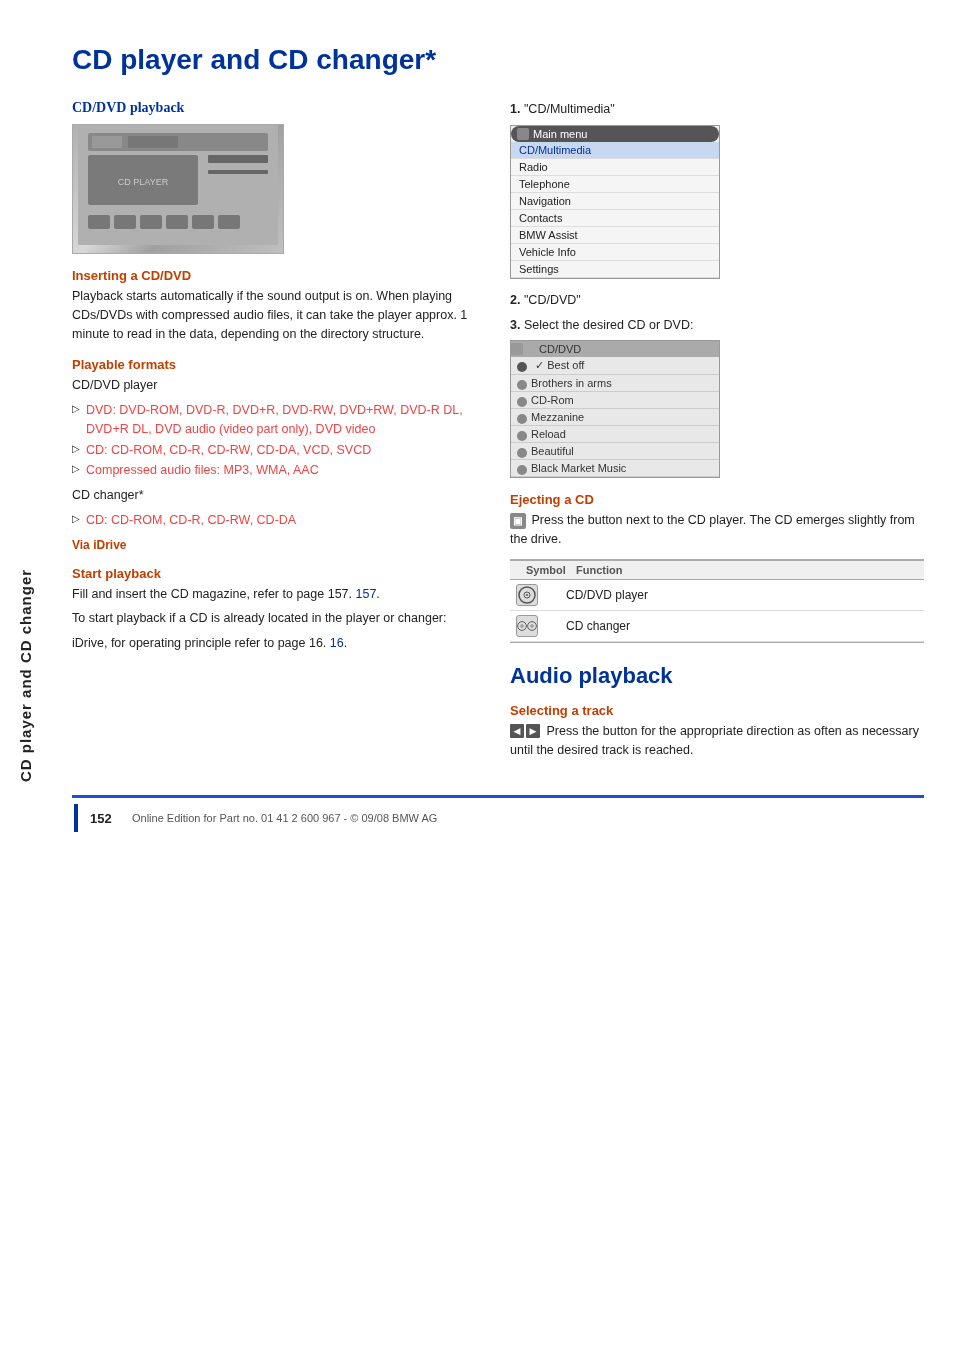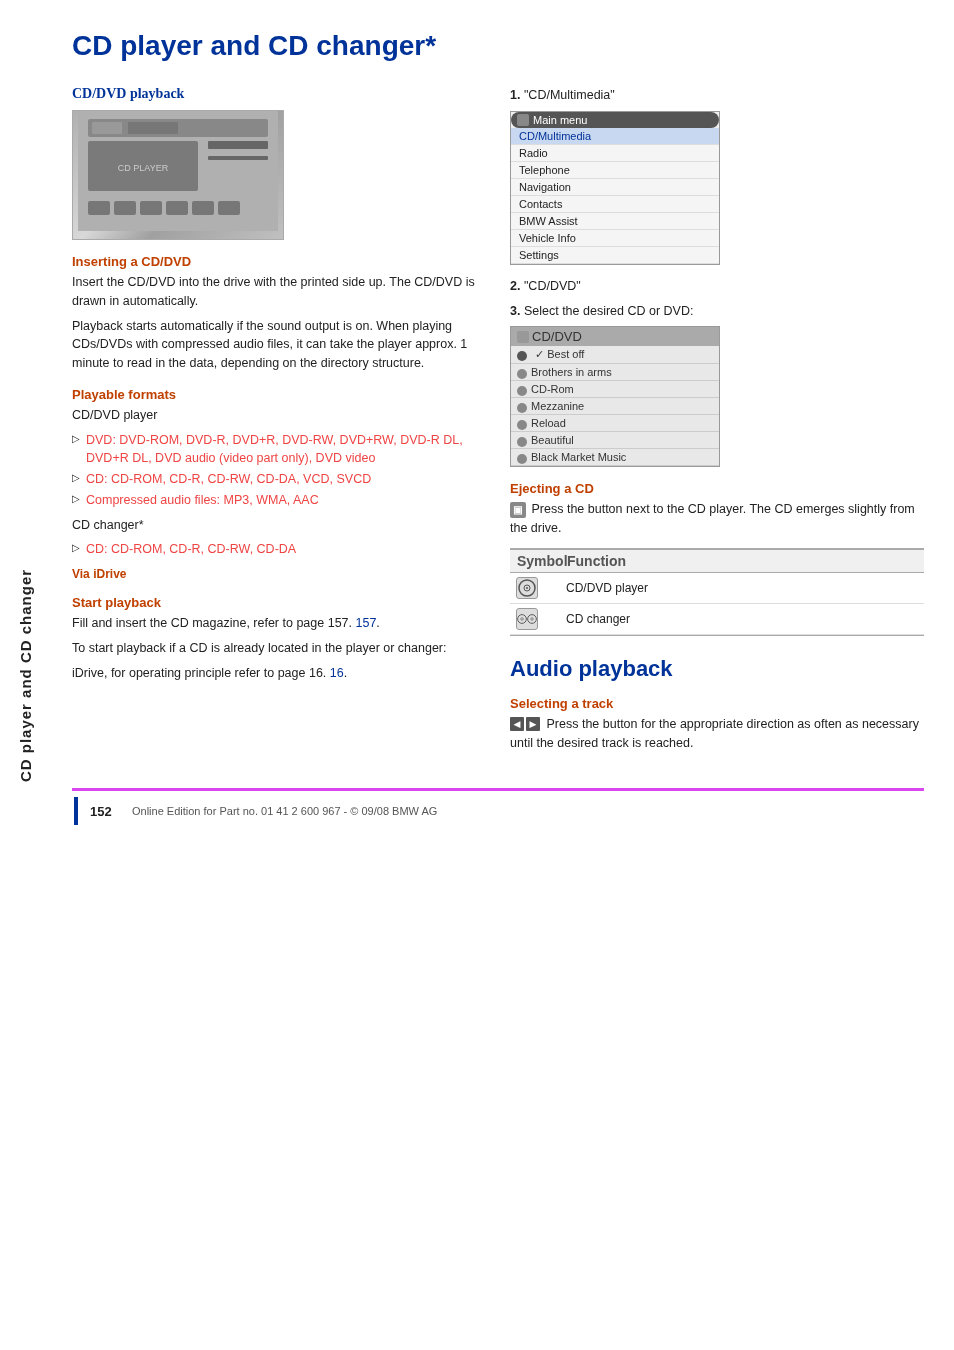--- a/index.html
+++ b/index.html
@@ -32,20 +32,21 @@
       font-size: 15px;
       font-weight: bold;
       color: #222;
       letter-spacing: 1px;
     }
 
     
     .main-content {
       margin-left: 52px;
       padding: 30px 30px 40px 20px;
+      margin-top: 14px;
     }
 
     
     .page-title {
       font-size: 28px;
       font-weight: bold;
       color: #003399;
       margin-bottom: 24px;
       border-bottom: none;
     }
@@ -191,25 +192,25 @@
     .cd-screen-mockup {
       border: 1px solid #999;
       background: #e8e8e8;
       width: 210px;
       margin-bottom: 12px;
       font-size: 11px;
     }
     .cd-screen-title {
       background: #aaa;
       color: #333;
-      padding: 2px 6px;
-      font-size: 13px;
-      display: flex;
-      align-items: center;
-      gap: 3px;
+      padding: 2px 0;
+      font-size: 11px;
+      display: flex;
+      align-items: center;
+      gap: 16px;
     }
     .cd-screen-item {
       padding: 2px 12px 2px 20px;
       font-size: 11px;
       color: #333;
       background: #e8e8e8;
       border-bottom: 1px solid #ccc;
       position: relative;
     }
     .cd-screen-item::before {
@@ -231,24 +232,24 @@
       border-top: 2px solid #aaa;
       border-bottom: 1px solid #aaa;
       width: 100%;
       font-size: 12px;
       margin-top: 10px;
     }
     .symbol-table-header {
       display: flex;
       border-bottom: 1px solid #aaa;
       background: #f0f0f0;
-      padding: 3px 7px;
+      padding: 3px 16px;
       font-weight: bold;
       color: #555;
-      font-size: 14px;
+      font-size: 11px;
     }
     .symbol-table-row {
       display: flex;
       padding: 4px 6px;
       border-bottom: 1px solid #ddd;
       align-items: center;
     }
     .symbol-col {
       width: 50px;
       display: flex;
@@ -318,21 +319,21 @@
       color: #fff;
       font-size: 9px;
       display: inline-flex;
       align-items: center;
       justify-content: center;
       border-radius: 1px;
     }
 
     
     .footer {
-      border-top: 3px solid #d946ef;
+      border-top: 3px solid #1d4ed8;
       margin-top: 30px;
       padding-top: 6px;
       display: flex;
       align-items: center;
       gap: 12px;
     }
     .footer-page {
       font-size: 13px;
       font-weight: bold;
       color: #222;
@@ -392,21 +393,20 @@
             <rect x="36" y="90" width="22" height="14" rx="2" fill="#777"></rect>
             <rect x="62" y="90" width="22" height="14" rx="2" fill="#777"></rect>
             <rect x="88" y="90" width="22" height="14" rx="2" fill="#777"></rect>
             <rect x="114" y="90" width="22" height="14" rx="2" fill="#777"></rect>
             <rect x="140" y="90" width="22" height="14" rx="2" fill="#777"></rect>
           </svg>
         </div>
       </div>
 
       <p class="sub-heading">Inserting a CD/DVD</p>
-      <p class="body-text">Insert the CD/DVD into the drive with the printed side up. The CD/DVD is drawn in automatically.</p>
       <p class="body-text">Playback starts automatically if the sound output is on. When playing CDs/DVDs with compressed audio files, it can take the player approx. 1 minute to read in the data, depending on the directory structure.</p>
 
       <p class="sub-heading">Playable formats</p>
       <p class="body-text">CD/DVD player</p>
       <ul class="bullet-list">
         <li>DVD: DVD-ROM, DVD-R, DVD+R, DVD-RW, DVD+RW, DVD-R DL, DVD+R DL, DVD audio (video part only), DVD video</li>
         <li>CD: CD-ROM, CD-R, CD-RW, CD-DA, VCD, SVCD</li>
         <li>Compressed audio files: MP3, WMA, AAC</li>
       </ul>
       <p class="body-text"><span>CD changer*</span></p>

